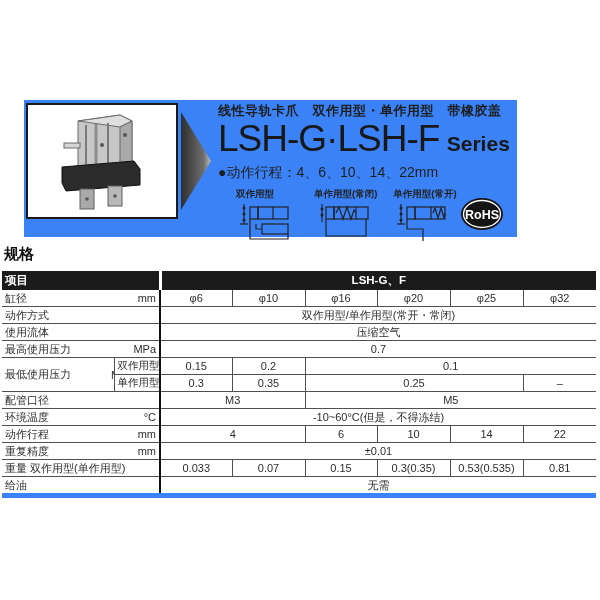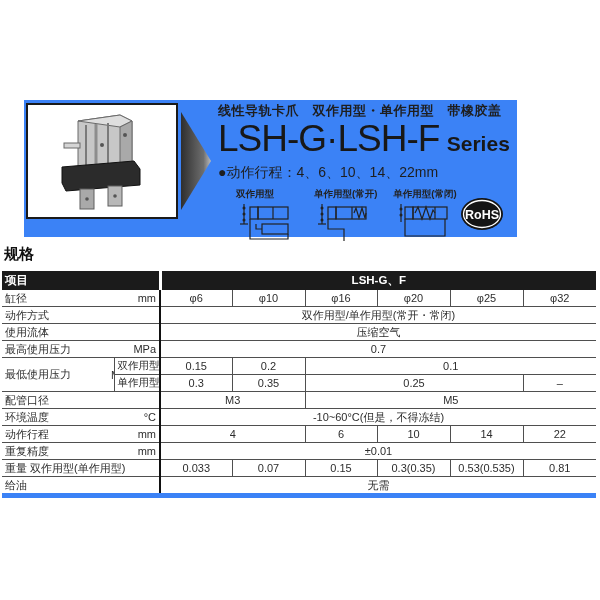--- a/index.html
+++ b/index.html
@@ -120,37 +120,20 @@
         <svg width="62" height="40" viewBox="0 0 62 40">
           <g stroke="#222" stroke-width="1.2" fill="none">
             <line x1="8" y1="2" x2="8" y2="22"></line>
             <line x1="4" y1="22" x2="12" y2="22"></line>
             <rect x="14" y="5" width="8" height="12"></rect>
             <rect x="22" y="5" width="30" height="12"></rect>
             <line x1="37" y1="5" x2="37" y2="17"></line>
             <rect x="26" y="22" width="26" height="10"></rect>
             <polyline points="14,17 14,37 52,37 52,32"></polyline>
             <polyline points="26,27 20,27 20,22"></polyline>
-          </g>
-          <circle cx="8" cy="6" r="1.5" fill="#222"></circle>
-          <circle cx="8" cy="12" r="1.5" fill="#222"></circle>
-          <circle cx="8" cy="18" r="1.5" fill="#222"></circle>
-        </svg>
-      </div>
-      <div class="diagram">
-        <span class="diagram-label">单作用型(常开)</span>
-        <svg width="62" height="40" viewBox="0 0 62 40">
-          <g stroke="#222" stroke-width="1.2" fill="none">
-            <line x1="8" y1="2" x2="8" y2="22"></line>
-            <line x1="4" y1="22" x2="12" y2="22"></line>
-            <rect x="14" y="5" width="8" height="12"></rect>
-            <rect x="22" y="5" width="30" height="12"></rect>
-            <line x1="38" y1="5" x2="38" y2="17"></line>
-            <polyline points="40,11 42,6 45,16 48,6 51,16 52,11"></polyline>
-            <polyline points="14,17 14,27 30,27 30,39"></polyline>
           </g>
           <circle cx="8" cy="6" r="1.5" fill="#222"></circle>
           <circle cx="8" cy="12" r="1.5" fill="#222"></circle>
           <circle cx="8" cy="18" r="1.5" fill="#222"></circle>
         </svg>
       </div>
       <div class="diagram">
         <span class="diagram-label">单作用型(常闭)</span>
         <svg width="62" height="40" viewBox="0 0 62 40">
           <g stroke="#222" stroke-width="1.2" fill="none">
@@ -158,20 +141,37 @@
             <rect x="12" y="5" width="8" height="12"></rect>
             <rect x="20" y="5" width="34" height="12"></rect>
             <line x1="42" y1="5" x2="42" y2="17"></line>
             <polyline points="22,11 25,5 29,17 33,5 37,17 40,8 42,11"></polyline>
             <polyline points="12,17 12,34 52,34 52,17"></polyline>
           </g>
           <circle cx="8" cy="7" r="1.5" fill="#222"></circle>
           <circle cx="8" cy="13" r="1.5" fill="#222"></circle>
         </svg>
       </div>
+      <div class="diagram">
+        <span class="diagram-label">单作用型(常开)</span>
+        <svg width="62" height="40" viewBox="0 0 62 40">
+          <g stroke="#222" stroke-width="1.2" fill="none">
+            <line x1="8" y1="2" x2="8" y2="22"></line>
+            <line x1="4" y1="22" x2="12" y2="22"></line>
+            <rect x="14" y="5" width="8" height="12"></rect>
+            <rect x="22" y="5" width="30" height="12"></rect>
+            <line x1="38" y1="5" x2="38" y2="17"></line>
+            <polyline points="40,11 42,6 45,16 48,6 51,16 52,11"></polyline>
+            <polyline points="14,17 14,27 30,27 30,39"></polyline>
+          </g>
+          <circle cx="8" cy="6" r="1.5" fill="#222"></circle>
+          <circle cx="8" cy="12" r="1.5" fill="#222"></circle>
+          <circle cx="8" cy="18" r="1.5" fill="#222"></circle>
+        </svg>
+      </div>
     </div>
   </div>
 
   <div class="rohs">
     <svg width="44" height="36" viewBox="0 0 44 36">
       <ellipse cx="22" cy="18" rx="21" ry="16" fill="#151515"></ellipse>
       <ellipse cx="22" cy="18" rx="18.5" ry="13.5" fill="none" stroke="#ffffff" stroke-width="1.3"></ellipse>
       <text x="22" y="23" text-anchor="middle" font-size="12.5" font-weight="bold" fill="#ffffff" font-family="Liberation Sans, sans-serif">RoHS</text>
     </svg>
   </div>

